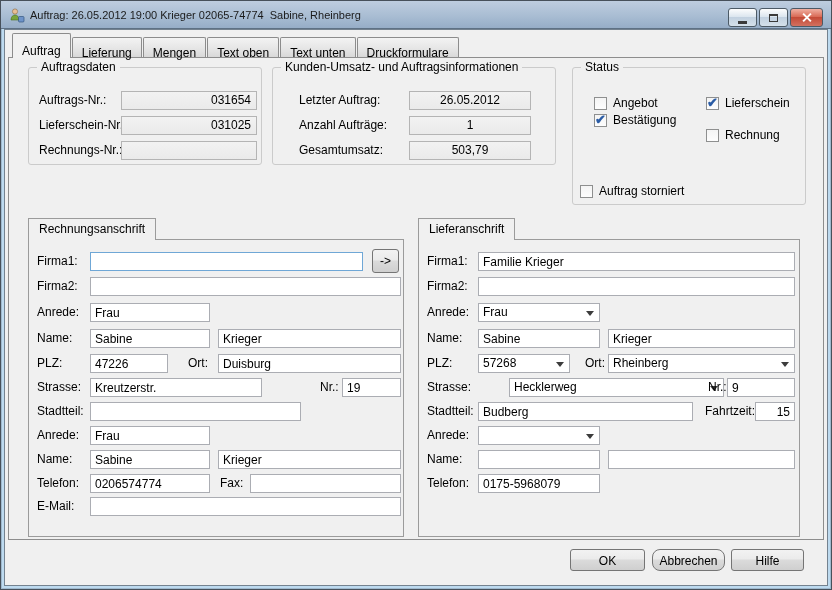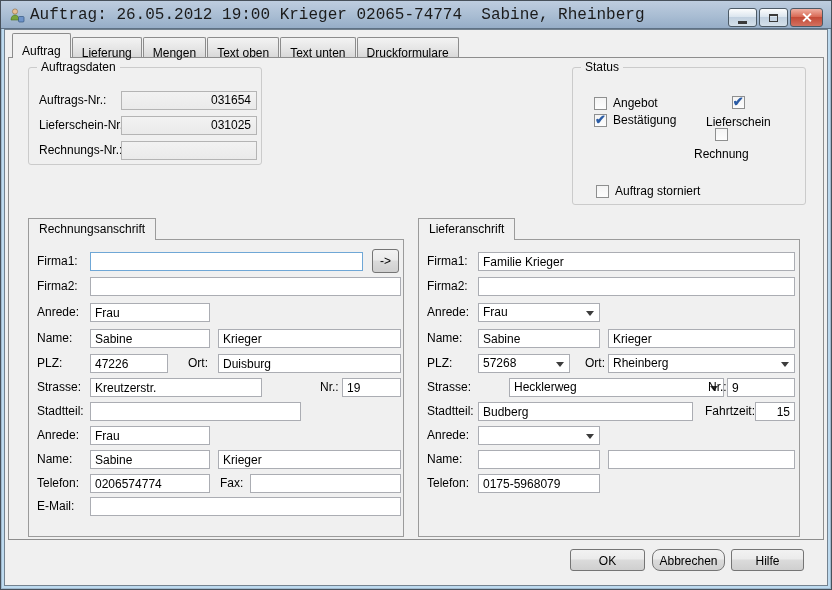--- a/index.html
+++ b/index.html
@@ -7,21 +7,21 @@
   body { width:832px; height:590px; font-family:"Liberation Sans", sans-serif; font-size:12px; color:#000; }
 
   .window { position:relative; width:832px; height:590px; background:#BDDAEF;
             box-shadow: inset 0 0 0 1px #47505A, inset 0 0 0 2px #9FB9CE; overflow:hidden; }
 
   
   .titlebar { position:absolute; top:1px; left:1px; right:1px; height:28px;
               background:linear-gradient(#BECDDF,#A9BDD3 55%,#96ADC7);
               border-bottom:1px solid #5E7185; display:flex; align-items:center; }
   .appicon { width:16px; height:16px; margin:0 5px 0 8px; flex:0 0 auto; }
-  .title-text { font-size:16px; color:#1B1B1B; white-space:pre;font-family:Liberation Mono, monospace; }
+  .title-text { font-size:11px; color:#1B1B1B; white-space:pre; }
   .caption-buttons { position:absolute; right:8px; top:7px; display:flex; gap:2px; }
   .cap-btn { width:29px; height:19px; border:1px solid #4C5A66; border-radius:3px;
              background:linear-gradient(#FDFDFD,#DCE6EF 45%,#C2D1E0 50%,#D4E0EA);
              display:flex; align-items:center; justify-content:center; cursor:pointer; position:relative; }
   .cap-btn.close { width:33px; background:linear-gradient(#F0B0A2,#D96B57 45%,#C44B38 50%,#D2705F); }
   .glyph-min { width:9px; height:3px; background:#3A3A3A; margin-top:9px; }
   .glyph-max { width:9px; height:8px; border:1px solid #3A3A3A; border-top-width:2px; background:transparent; }
   .glyph-close { width:11px; height:11px; position:relative; }
   .glyph-close::before, .glyph-close::after { content:""; position:absolute; left:5px; top:0; width:2px; height:11px; background:#fff; }
   .glyph-close::before { transform:rotate(45deg); }
@@ -123,40 +123,49 @@
     <div class="group" style="left:23px; top:37px; width:234px; height:98px;">
       <span class="legend">Auftragsdaten</span>
       <span class="flabel" style="left:10px; top:23px;">Auftrags-Nr.:</span>
       <div class="rofield r" style="left:92px; top:23px; width:136px;">031654</div>
       <span class="flabel" style="left:10px; top:48px;">Lieferschein-Nr.:</span>
       <div class="rofield r" style="left:92px; top:48px; width:136px;">031025</div>
       <span class="flabel" style="left:10px; top:73px;">Rechnungs-Nr.:</span>
       <div class="rofield r" style="left:92px; top:73px; width:136px;"></div>
     </div>
 
+    <div class="group" style="left:267px; top:37px; width:284px; height:98px;">
+      <span class="legend">Kunden-Umsatz- und Auftragsinformationen</span>
+      <span class="flabel" style="left:26px; top:23px;">Letzter Auftrag:</span>
+      <div class="rofield c" style="left:136px; top:23px; width:122px;">26.05.2012</div>
+      <span class="flabel" style="left:26px; top:48px;">Anzahl Aufträge:</span>
+      <div class="rofield c" style="left:136px; top:48px; width:122px;">1</div>
+      <span class="flabel" style="left:26px; top:73px;">Gesamtumsatz:</span>
+      <div class="rofield c" style="left:136px; top:73px; width:122px;">503,79</div>
+    </div>
 
     <div class="group" style="left:567px; top:37px; width:234px; height:138px;">
       <span class="legend">Status</span>
       <div class="cbrow" style="left:21px; top:28px;text-align:right;">
         <span class="cb" data-checked="false"></span>
         <span>Angebot</span>
       </div>
-      <div class="cbrow" style="left:133px; top:28px;flex-direction:column;">
+      <div class="cbrow" style="left:133px; top:28px;">
         <span class="cb" data-checked="true"></span>
         <span>Lieferschein</span>
       </div>
       <div class="cbrow" style="left:21px; top:45px;">
         <span class="cb" data-checked="true"></span>
         <span>Bestätigung</span>
       </div>
-      <div class="cbrow" style="left:121px; top:60px;flex-direction:column;">
+      <div class="cbrow" style="left:133px; top:60px;">
         <span class="cb" data-checked="false"></span>
         <span>Rechnung</span>
       </div>
-      <div class="cbrow" style="left:23px; top:116px;justify-content:flex-end;">
+      <div class="cbrow" style="left:7px; top:116px;justify-content:flex-end;">
         <span class="cb" data-checked="false"></span>
         <span>Auftrag storniert</span>
       </div>
     </div>
 
     <span class="flabel" style="left:25px; top:148px;">Kunde:</span>
     <div class="combo" style="left:110px; top:148px; width:142px;">
       <span class="ctext">25664</span>
       <span class="arr"></span>
     </div>

